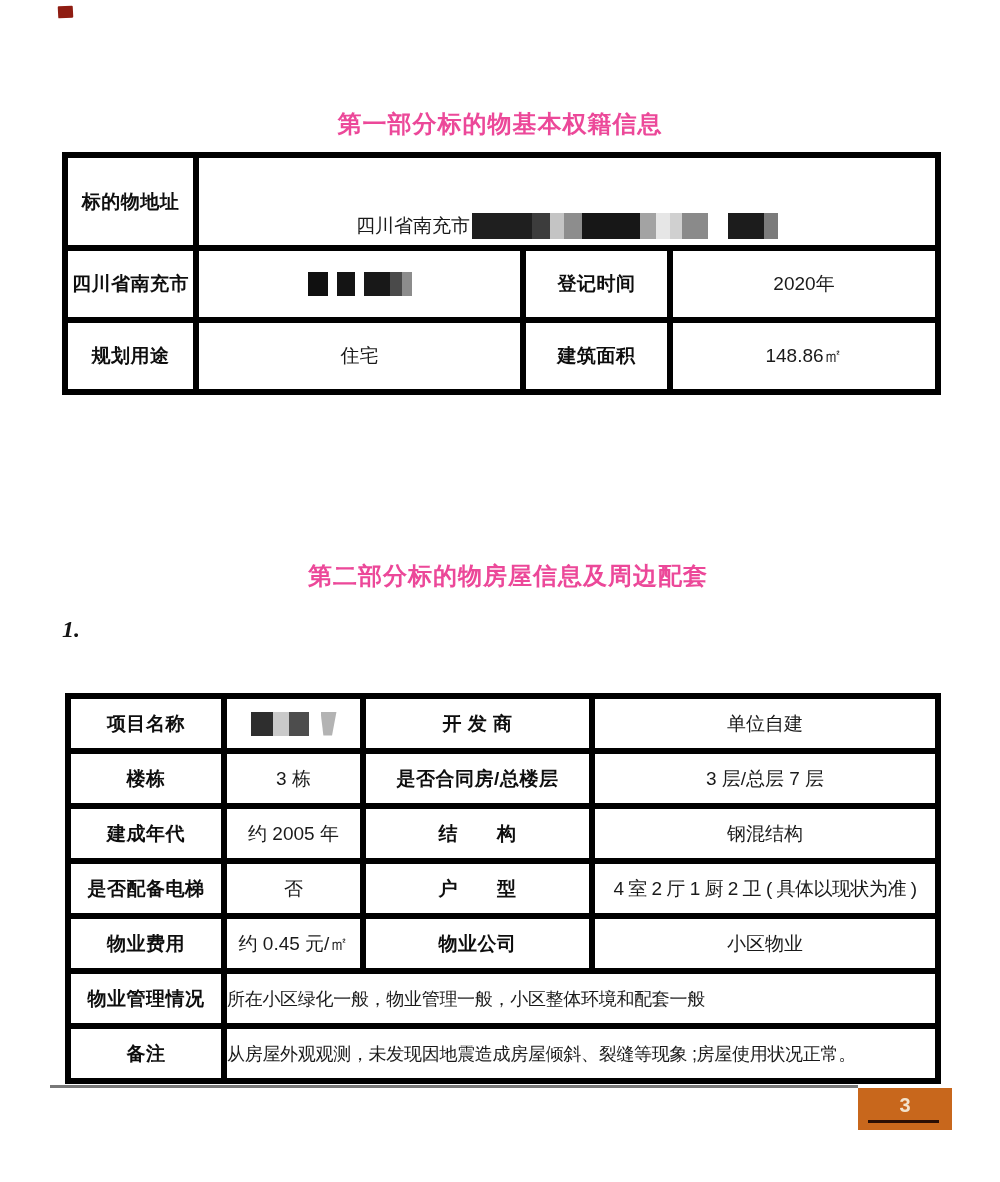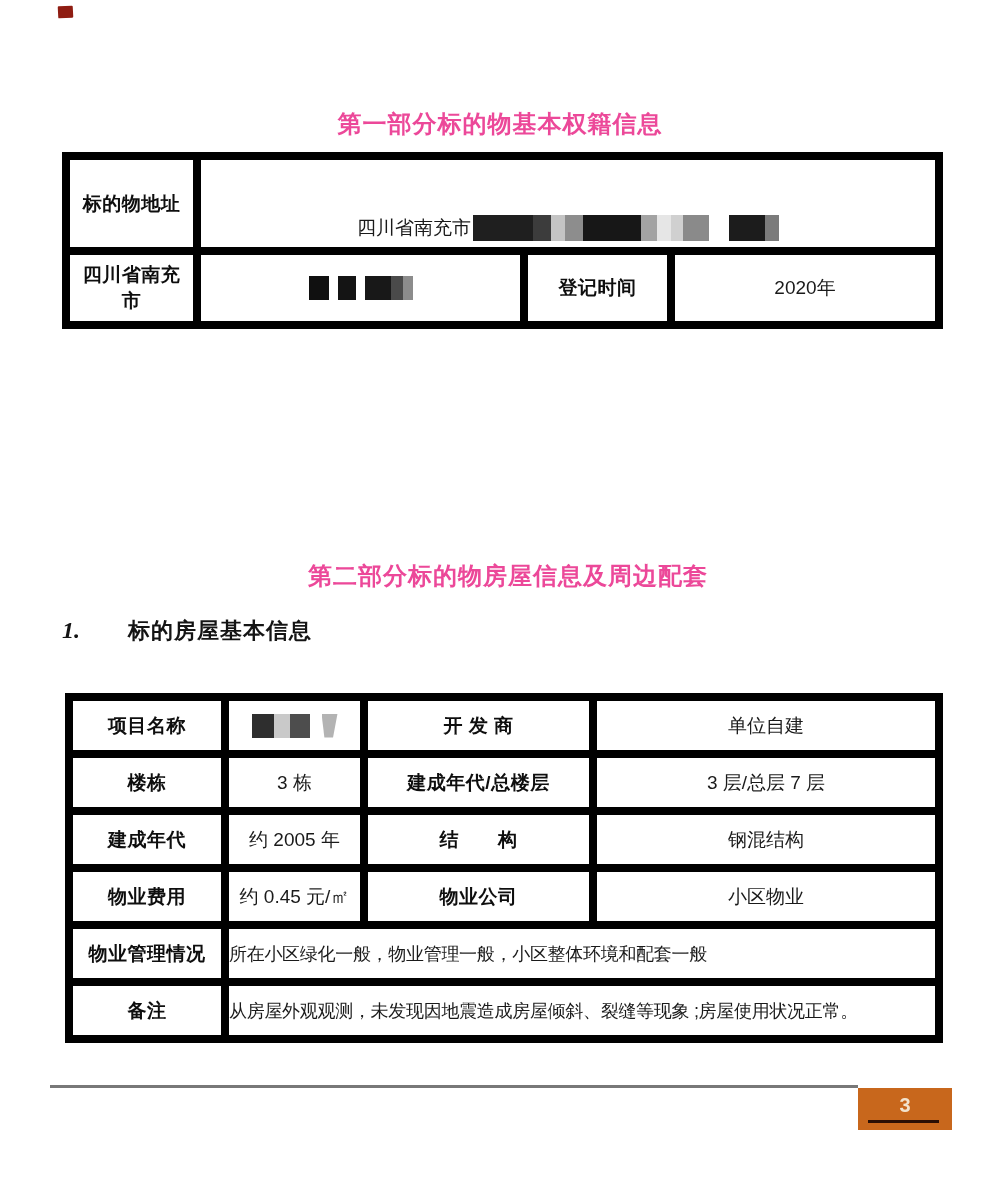--- a/index.html
+++ b/index.html
@@ -18,21 +18,21 @@
   .subheading .num{
     font-family:"Liberation Serif","DejaVu Serif",serif;
     font-style:italic;font-weight:700;font-size:24px;margin-right:48px;
   }
   .subheading .txt{font-size:22px;font-weight:700;letter-spacing:1px;}
 
   table{border-collapse:collapse;table-layout:fixed;position:absolute;background:#fff;}
   #table-1{left:62px;top:152px;width:873px;}
   #table-2{left:65px;top:693px;width:870px;}
   td{
-    border:8px solid #000000;text-align:center;vertical-align:middle;
+    border:6px solid #000000;text-align:center;vertical-align:middle;
     font-size:19px;padding:0 4px;overflow:hidden;
   }
   td.lbl{font-weight:700;color:#0e0e0e;letter-spacing:0.5px;}
   td.val{font-weight:400;color:#1a1a1a;}
   td.wide-val{text-align:left;padding-left:0;white-space:nowrap;font-size:18px;letter-spacing:-0.3px;}
   #table-1 td{height:66px;}
   #table-1 tr.addr-row td{height:87px;}
   #table-2 td{height:49px;}
 
   .redact{display:inline-flex;align-items:center;vertical-align:middle;}
@@ -102,28 +102,33 @@
               <span style="width: 9px; background: rgb(255, 255, 255);"></span>
               <span style="width: 26px; background: rgb(24, 24, 24);"></span>
               <span style="width: 12px; background: rgb(74, 74, 74);"></span>
               <span style="width: 10px; background: rgb(140, 140, 140);"></span>
             </span>
       </div>
     </td>
     <td class="lbl">登记时间</td>
     <td class="val">2020年</td>
   </tr>
+  <tr>
+    <td class="lbl">规划用途</td>
+    <td class="val">住宅</td>
+    <td class="lbl">建筑面积</td>
+    <td class="val">148.86㎡</td>
+  </tr>
 </tbody>
   </table>
 
 <div id="title-2" class="section-title">第二部分标的物房屋信息及周边配套</div>
 
 <div class="subheading">
   <span class="num">1.</span>
-  <span class="txt">标的房屋基本信息</span>
 </div>
 
 <table id="table-2">
   <colgroup>
       <col style="width:156px">
       <col style="width:139px">
       <col style="width:229px">
       <col style="width:346px">
     </colgroup>
   <tbody>
@@ -139,28 +144,34 @@
               <span style="width: 16px; background: rgb(179, 179, 179); clip-path: polygon(0px 0px, 100% 0px, 72% 100%, 18% 100%);"></span>
             </span>
       </div>
     </td>
     <td class="lbl">开 发 商</td>
     <td class="val">单位自建</td>
   </tr>
   <tr>
     <td class="lbl">楼栋</td>
     <td class="val">3 栋</td>
-    <td class="lbl">建成年代/总楼层</td>
+    <td class="lbl">是否合同房/总楼层</td>
     <td class="val">3 层/总层 7 层</td>
   </tr>
   <tr>
     <td class="lbl">建成年代</td>
     <td class="val">约 2005 年</td>
     <td class="lbl">结　　构</td>
     <td class="val">钢混结构</td>
+  </tr>
+  <tr>
+    <td class="lbl">是否配备电梯</td>
+    <td class="val">否</td>
+    <td class="lbl">户　　型</td>
+    <td class="val" style="letter-spacing:-0.5px;">4 室 2 厅 1 厨 2 卫 ( 具体以现状为准 )</td>
   </tr>
   <tr>
     <td class="lbl">物业费用</td>
     <td class="val">约 0.45 元/㎡</td>
     <td class="lbl">物业公司</td>
     <td class="val">小区物业</td>
   </tr>
   <tr>
     <td class="lbl">物业管理情况</td>
     <td class="val wide-val" colspan="3">所在小区绿化一般，物业管理一般，小区整体环境和配套一般</td>

